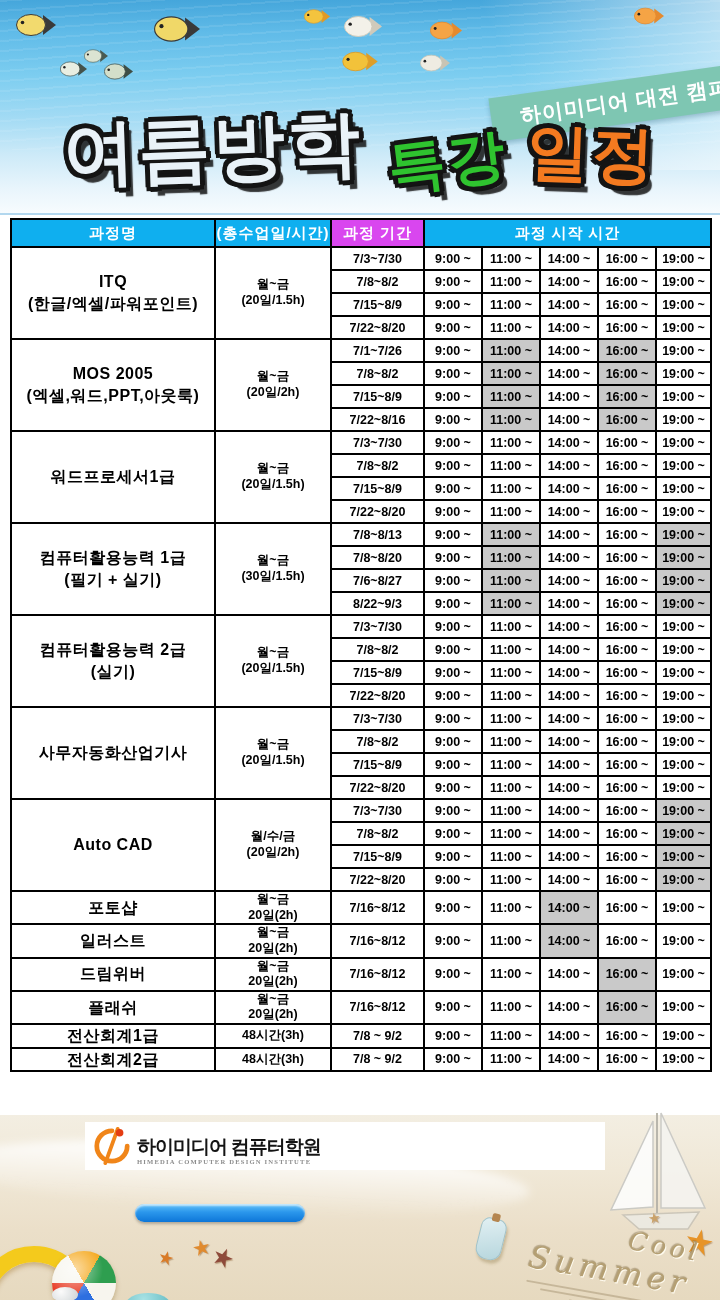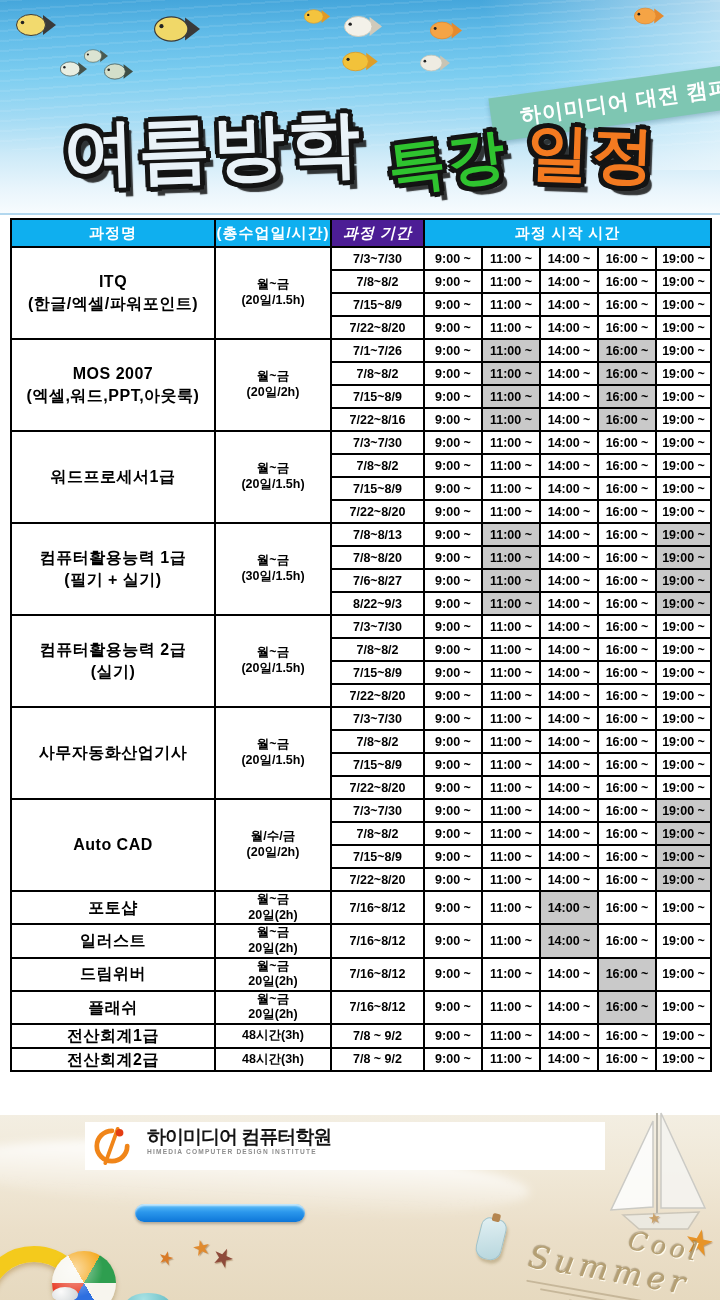--- a/index.html
+++ b/index.html
@@ -42,21 +42,21 @@
   .time-cell{font-size:12.5px;font-weight:bold;}
 
   
   .beach{position:absolute;top:1115px;left:0;width:720px;height:185px;
     background:linear-gradient(180deg,#f3eee2 0%,#f0e8d7 30%,#ebdfc9 62%,#e6d9bf 100%);}
   .foam{position:absolute;left:-50px;top:28px;width:580px;height:68px;border-radius:50%;
     background:linear-gradient(180deg,rgba(255,255,255,.95),rgba(255,255,255,.35) 60%,rgba(255,255,255,0));
     transform:rotate(3deg);filter:blur(4px);}
   .footer-strip{position:absolute;top:7px;left:85px;width:520px;height:48px;background:#fff;
     display:flex;align-items:center;gap:16px;padding:0 8px;box-sizing:border-box;z-index:2;}
-  .logo{display:flex;align-items:flex-start;gap:16px;}
+  .logo{display:flex;align-items:flex-end;gap:6px;font-family:Liberation Serif, serif;}
   .logo-texts{display:flex;flex-direction:column;line-height:1.1;}
   .logo-kr{font-size:19px;font-weight:900;color:#141414;letter-spacing:-1px;}
   .logo-en{font-size:6.6px;color:#8d8d8d;font-weight:bold;letter-spacing:1.2px;}
   .phone{font-size:23px;font-weight:bold;letter-spacing:.5px;word-spacing:6px;white-space:nowrap;}
 
   .blue-bar{position:absolute;left:135px;top:89px;width:170px;height:18px;border-radius:9px;
     background:linear-gradient(180deg,#63c2f8 0%,#2b97ec 45%,#0d76d8 100%);
     box-shadow:inset 0 2px 2px rgba(255,255,255,.65),0 2px 3px rgba(0,0,0,.25);}
 
   .sailboat{position:absolute;left:595px;top:-4px;opacity:.92;}
@@ -169,21 +169,21 @@
       <col style="width:58px">
         <col style="width:58px">
         <col style="width:58px">
         <col style="width:58px">
         <col style="width:55px">
     </colgroup>
     <thead>
       <tr>
         <th style="background: rgb(15, 175, 239);">과정명</th>
         <th style="background: rgb(15, 175, 239);">(총수업일/시간)</th>
-        <th style="background: #4c1d95; font-style: italic;">과정 기간</th>
+        <th style="background: #d946ef;">과정 기간</th>
         <th id="th-times" colspan="5" style="background: rgb(15, 175, 239); font-family: Liberation Serif, serif;">과정 시작 시간</th>
       </tr>
     </thead>
     <tbody>
         <tr class="sub">
           <td rowspan="4" class="name-cell">
             <div>ITQ</div>
             <div>(한글/엑셀/파워포인트)</div>
           </td>
           <td rowspan="4" class="sched-cell">
@@ -216,21 +216,21 @@
         <tr class="sub">
           <td class="period-cell">7/22~8/20</td>
           <td class="time-cell">9:00 ~</td>
           <td class="time-cell">11:00 ~</td>
           <td class="time-cell">14:00 ~</td>
           <td class="time-cell">16:00 ~</td>
           <td class="time-cell">19:00 ~</td>
         </tr>
         <tr class="sub">
           <td rowspan="4" class="name-cell">
-            <div>MOS 2007</div>
+            <div>MOS 2005</div>
             <div>(엑셀,워드,PPT,아웃룩)</div>
           </td>
           <td rowspan="4" class="sched-cell">
             <div>월~금</div>
             <div>(20일/2h)</div>
           </td>
           <td class="period-cell">7/1~7/26</td>
           <td class="time-cell">9:00 ~</td>
           <td class="time-cell" style="background: rgb(201, 201, 201);">11:00 ~</td>
           <td class="time-cell">14:00 ~</td>

